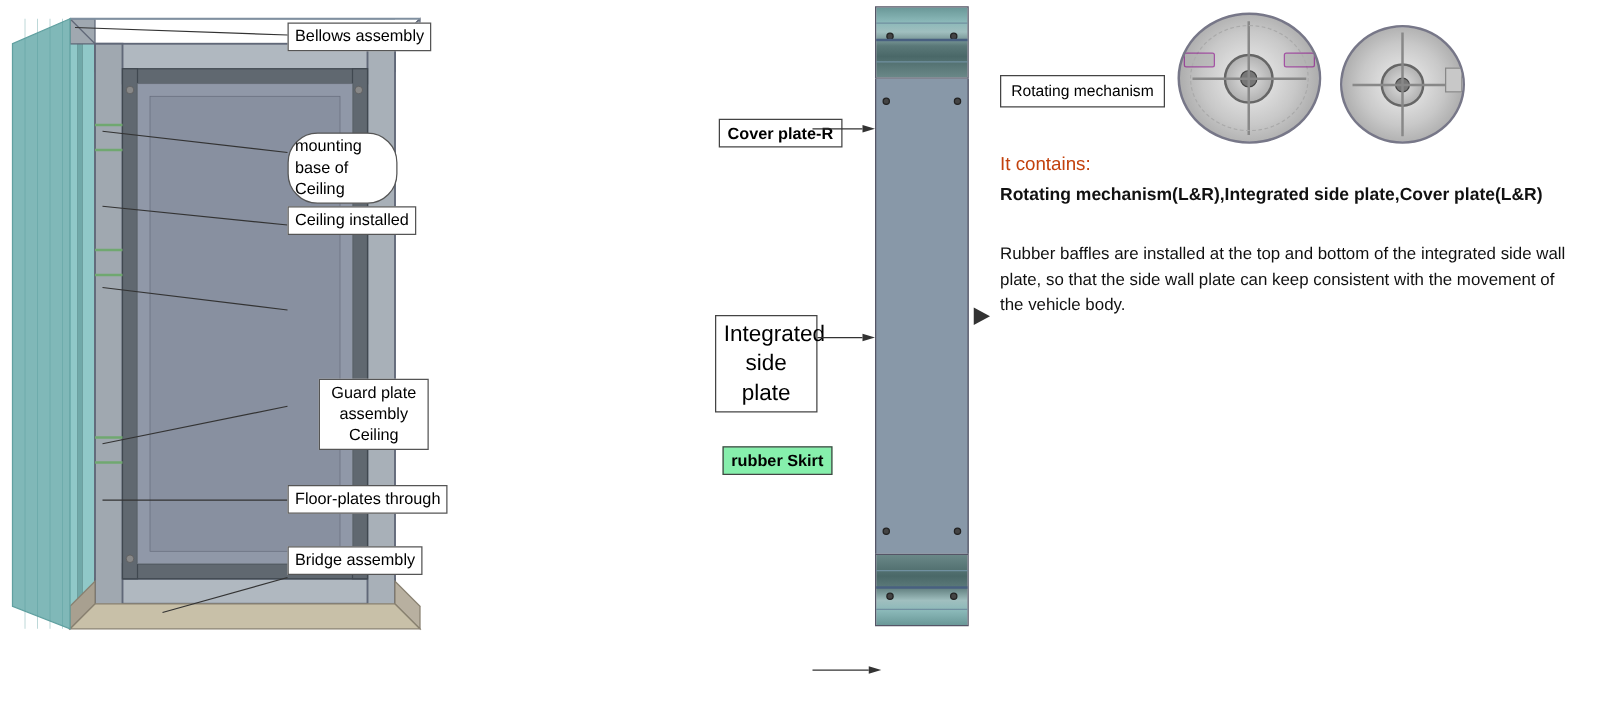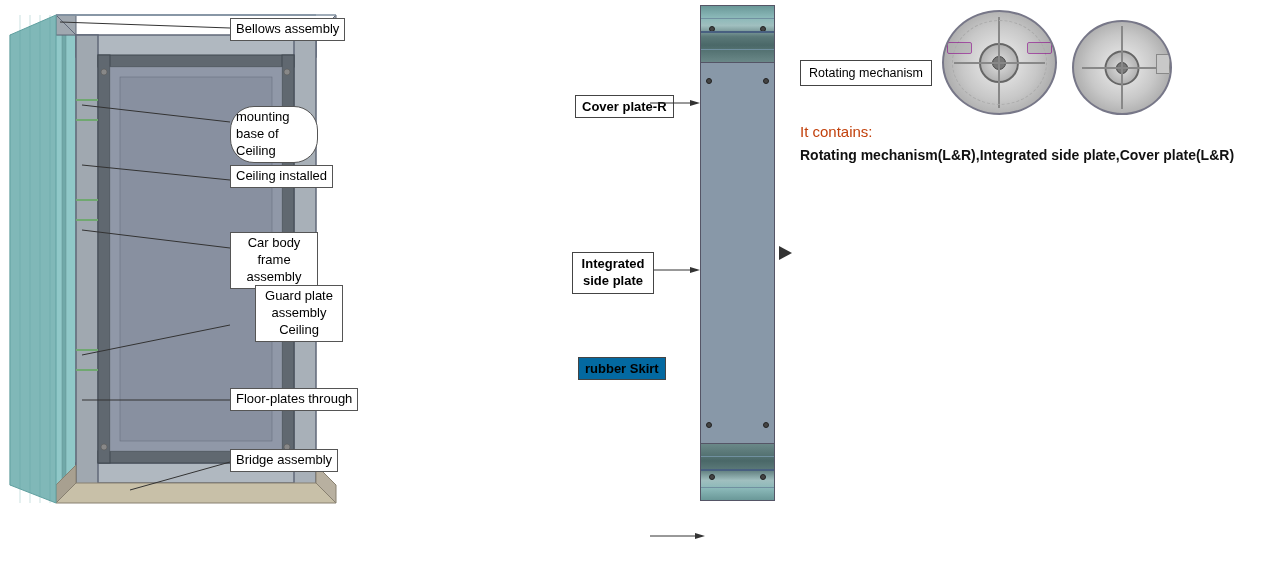--- a/index.html
+++ b/index.html
@@ -196,45 +196,42 @@
 
       <line x1="230" y1="462" x2="130" y2="490" stroke="#333" stroke-width="1"></line>
     </svg>
 
     <div style="position:absolute; top:106px; left:230px;">
       <div class="callout-box" style="width:88px; line-height:1.3; text-align:left;border-radius:24px;">mounting base of Ceiling</div>
     </div>
     <div style="position:absolute; top:165px; left:230px;">
       <div class="callout-box">Ceiling installed</div>
     </div>
-    <div style="position:absolute; top:232px; left:230px;">
-      <div class="callout-box" style="width:88px; line-height:1.3; text-align:center;">Car body frame assembly</div>
-    </div>
-    <div style="position:absolute; top:285px; left:230px;padding-left:25px;">
+    <div style="position:absolute; top:303px; left:230px;padding-left:25px;">
       <div class="callout-box" style="width:88px; line-height:1.3; text-align:center;">Guard plate assembly Ceiling</div>
     </div>
     <div style="position:absolute; top:388px; left:230px;">
       <div class="callout-box">Floor-plates through</div>
     </div>
-    <div style="position:absolute; top:449px; left:230px;">
+    <div style="position:absolute; top:437px; left:230px;">
       <div class="callout-box">Bridge assembly</div>
     </div>
   </div>
 
   <div class="middle-section">
 
     <div style="position:absolute; left:5px; top:95px; border:1px solid #444; padding:3px 6px; background:#fff; font-size:13px; font-weight:bold; text-align:center;">
       <span>Cover plate-R</span>
     </div>
 
-    <div style="position:absolute; left:2px; top:252px; border:1px solid #444; padding:3px 6px; background:#fff; font-size:13px; font-weight:bold; text-align:center; width:82px; line-height:1.3;">
+    <div style="position:absolute; left:2px; top:252px; border:1px solid #444; padding:3px 6px; background:#fff; font-size:18px; font-weight:normal; text-align:center; width:82px; line-height:1.3;">
       <span>Integrated side plate</span>
     </div>
 
-    <div style="position:absolute; left:8px; bottom:30px; border:1px solid #444; padding:3px 6px; background:#0369a1; font-size:13px; font-weight:bold; text-align:center;">
+    <div style="position:absolute; left:8px; bottom:30px; border:1px solid #444; padding:3px 6px; background:#86efac; font-size:13px; font-weight:bold; text-align:center;">
       <span>rubber Skirt</span>
     </div>
 
     <svg style="position:absolute;top:0;left:0;width:210px;height:574px;pointer-events:none;">
 
       <line x1="80" y1="103" x2="120" y2="103" stroke="#333" stroke-width="1"></line>
       <polygon points="120,100 130,103 120,106" fill="#333"></polygon>
 
       <line x1="84" y1="270" x2="120" y2="270" stroke="#333" stroke-width="1"></line>
       <polygon points="120,267 130,270 120,273" fill="#333"></polygon>
@@ -308,15 +305,16 @@
 
         <div style="position:absolute; right:0px; top:35%; height:20px; width:14px; background:#c8c8c8; border:1px solid #888;"></div>
       </div>
     </div>
 
     <p class="it-contains">It contains:</p>
 
     <p class="description-block">Rotating mechanism(L&amp;R),Integrated side plate,Cover plate(L&amp;R)</p>
 
 
+    <p class="body-text">Rubber baffles are installed at the top and bottom of the integrated side  wall plate, so that the side wall plate can keep consistent with the movement of the vehicle body.</p>
   </div>
 
 </div>
 
 </body></html>

